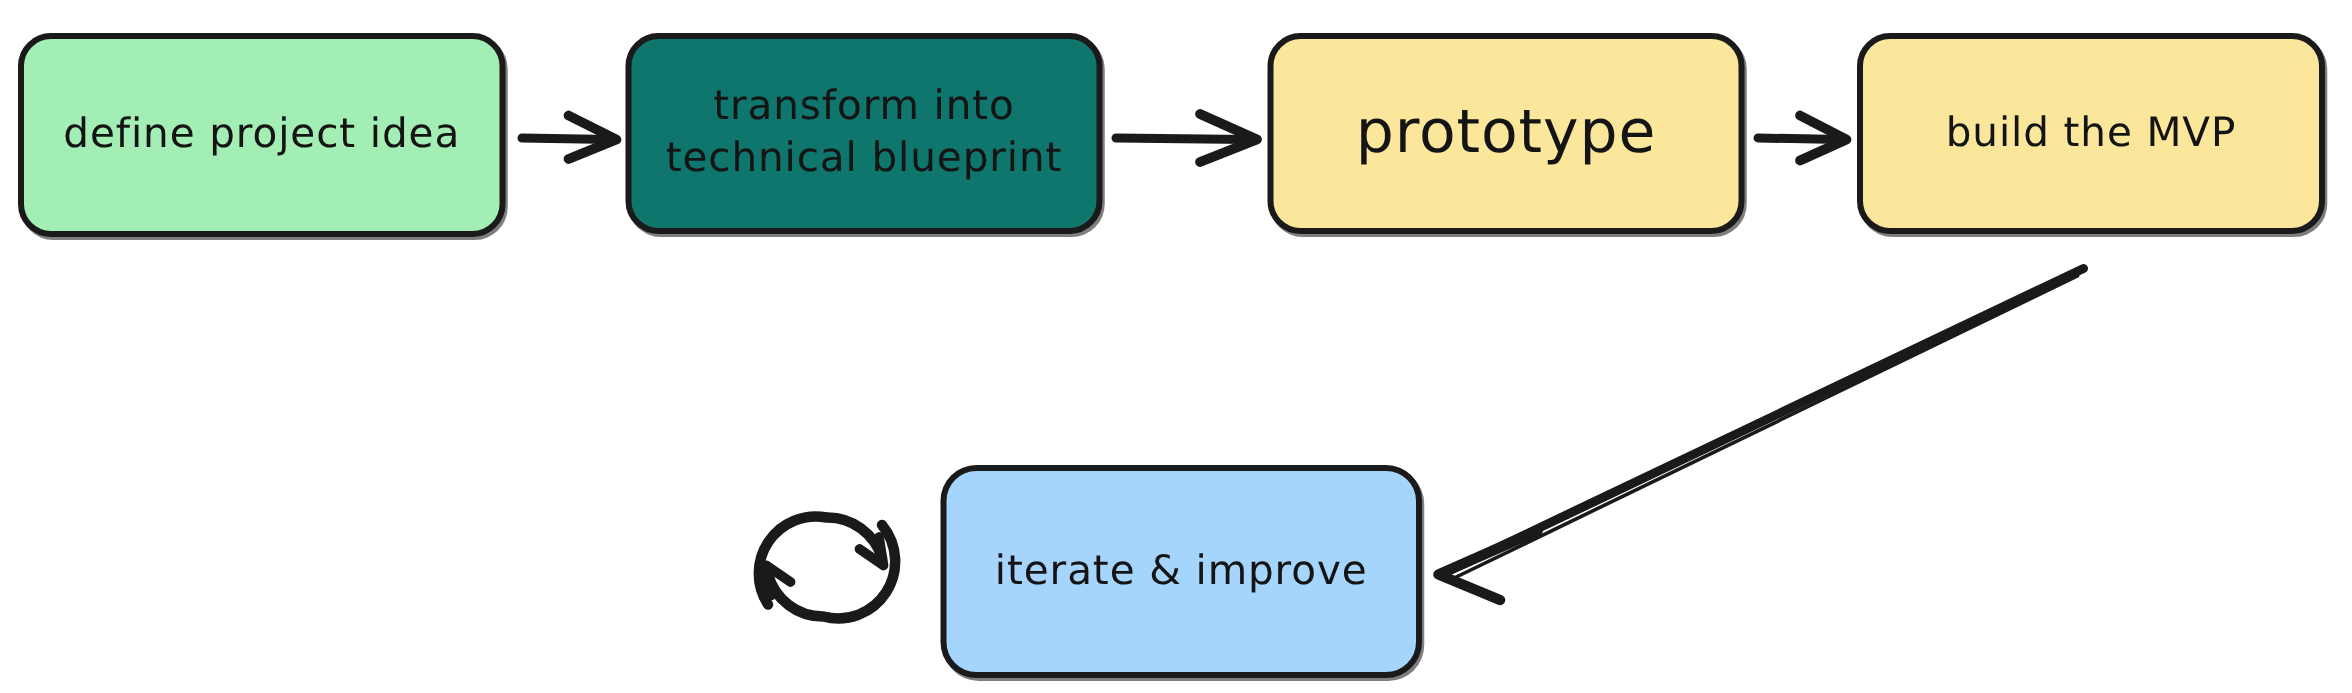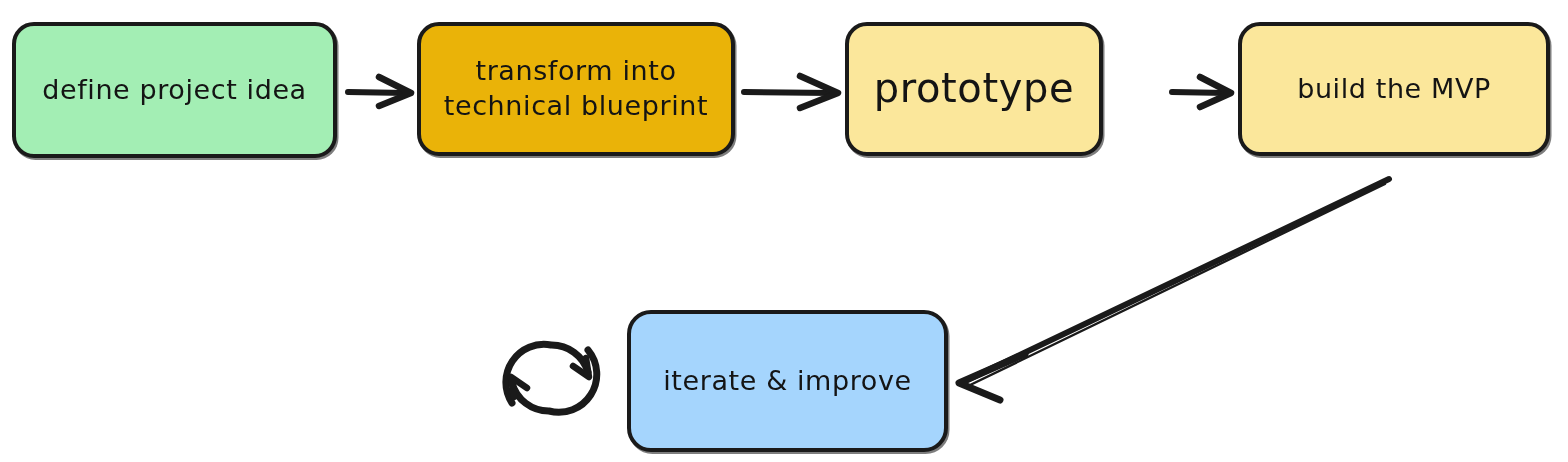--- a/index.html
+++ b/index.html
@@ -52,27 +52,27 @@
     width: 325px;
     height: 136px;
     background: #A3EEB4;
     font-size: 27px;
   }
   #node-blueprint {
     left: 417px;
     top: 22px;
     width: 318px;
     height: 134px;
-    background: #eab308;
+    background: #0f766e;
     font-size: 27px;
   }
   #node-prototype {
     left: 845px;
     top: 22px;
-    width: 258px;
+    width: 318px;
     height: 134px;
     background: #FBE79B;
     font-size: 40px;
   }
   #node-mvp {
     left: 1238px;
     top: 22px;
     width: 312px;
     height: 134px;
     background: #FBE79B;

